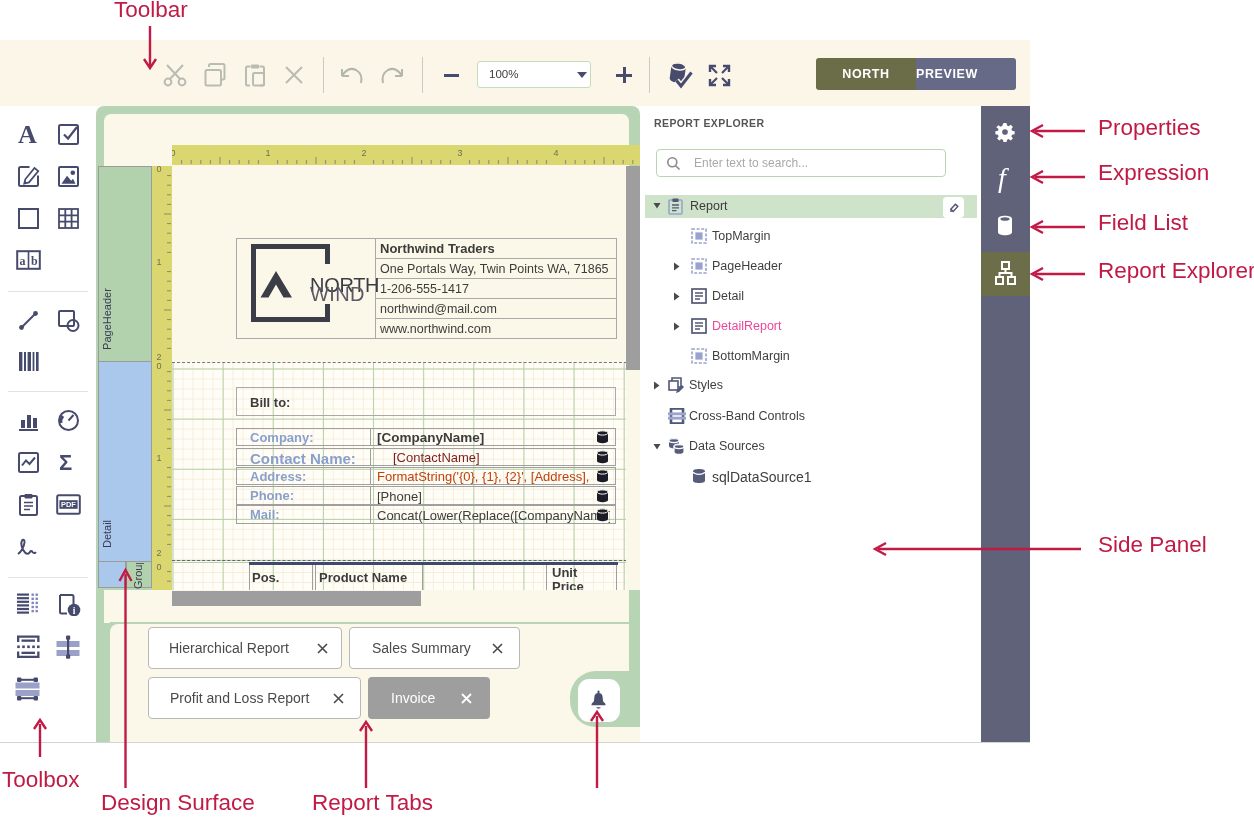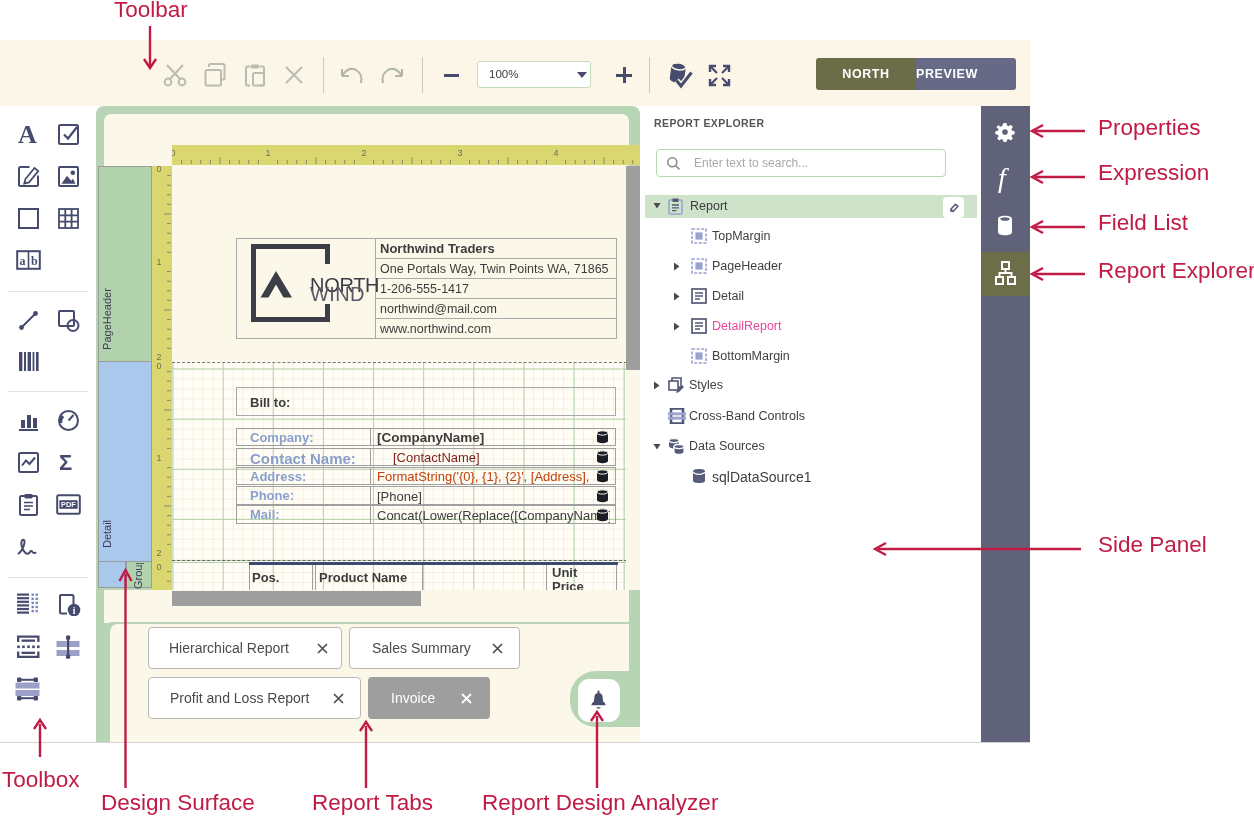--- a/index.html
+++ b/index.html
@@ -505,21 +505,20 @@
 
   <div class="lbl" style="left:114px;top:-2px;">Toolbar</div>
   <div class="lbl" style="left:1098px;top:116px;">Properties</div>
   <div class="lbl" style="left:1098px;top:161px;">Expression</div>
   <div class="lbl" style="left:1098px;top:211px;">Field List</div>
   <div class="lbl" style="left:1098px;top:259px;">Report Explorer</div>
   <div class="lbl" style="left:1098px;top:533px;">Side Panel</div>
   <div class="lbl" style="left:2px;top:768px;">Toolbox</div>
   <div class="lbl" style="left:101px;top:791px;">Design Surface</div>
   <div class="lbl" style="left:312px;top:791px;">Report Tabs</div>
-  <div class="lbl" style="left:482px;top:791px;">Report Design Analyzer</div>
   <svg class="abs" style="left:0;top:0;pointer-events:none;" width="1254" height="817" viewBox="0 0 1254 817" fill="none" stroke="#c01a45" stroke-width="2.4">
 
     <path d="M150 26 L150 66"></path>
       <path d="M144 59 L150 68 L156 59"></path>
 
     <path d="M1085 131 L1035 131"></path>
       <path d="M1043 125 L1032 131 L1043 137"></path>
 
     <path d="M1085 177 L1035 177"></path>
       <path d="M1043 171 L1032 177 L1043 183"></path>

